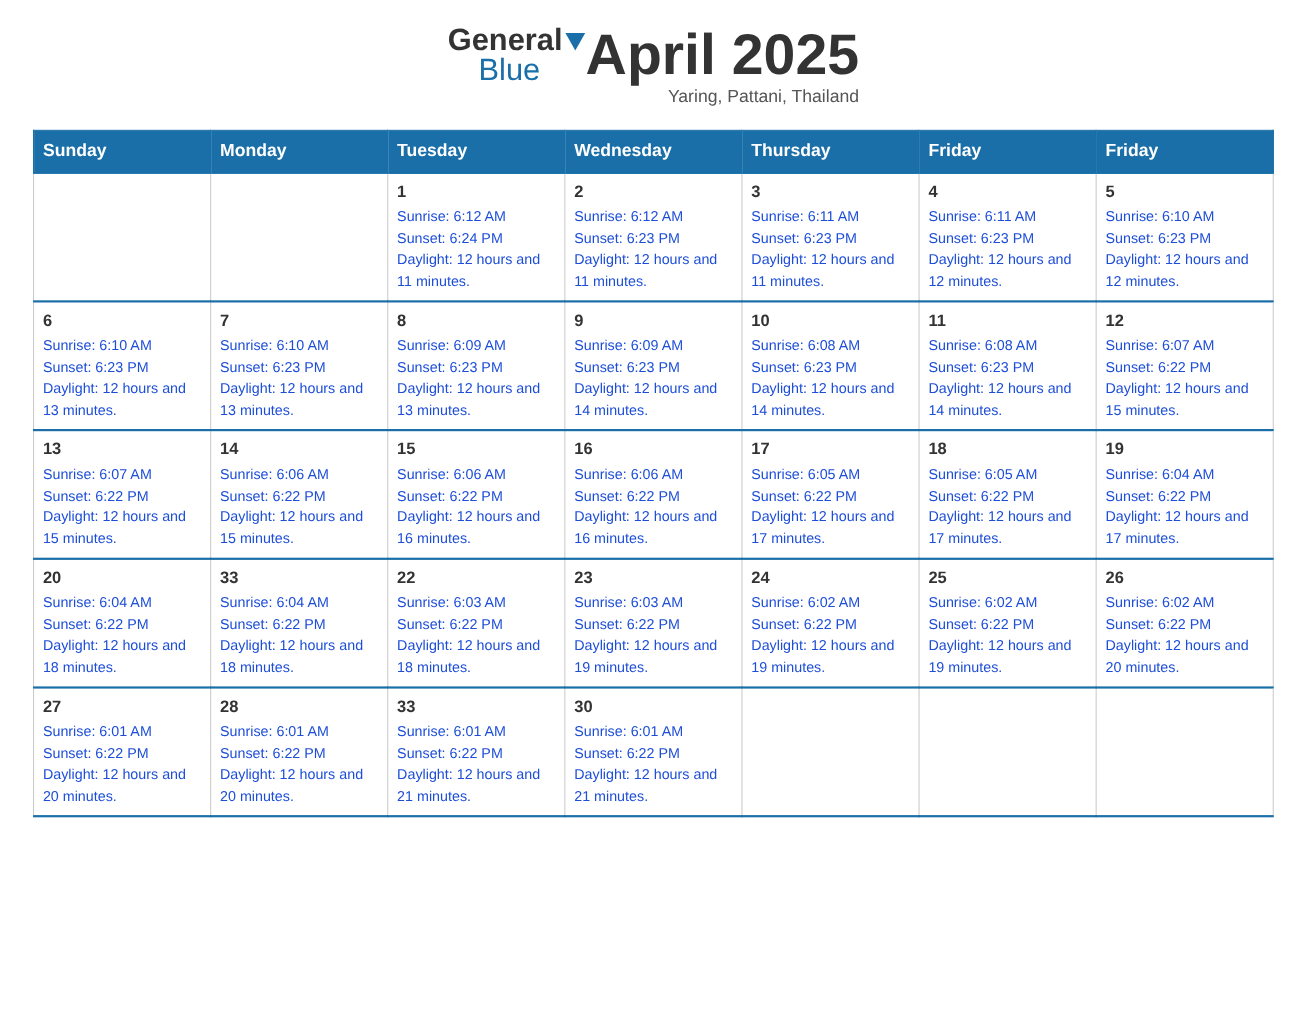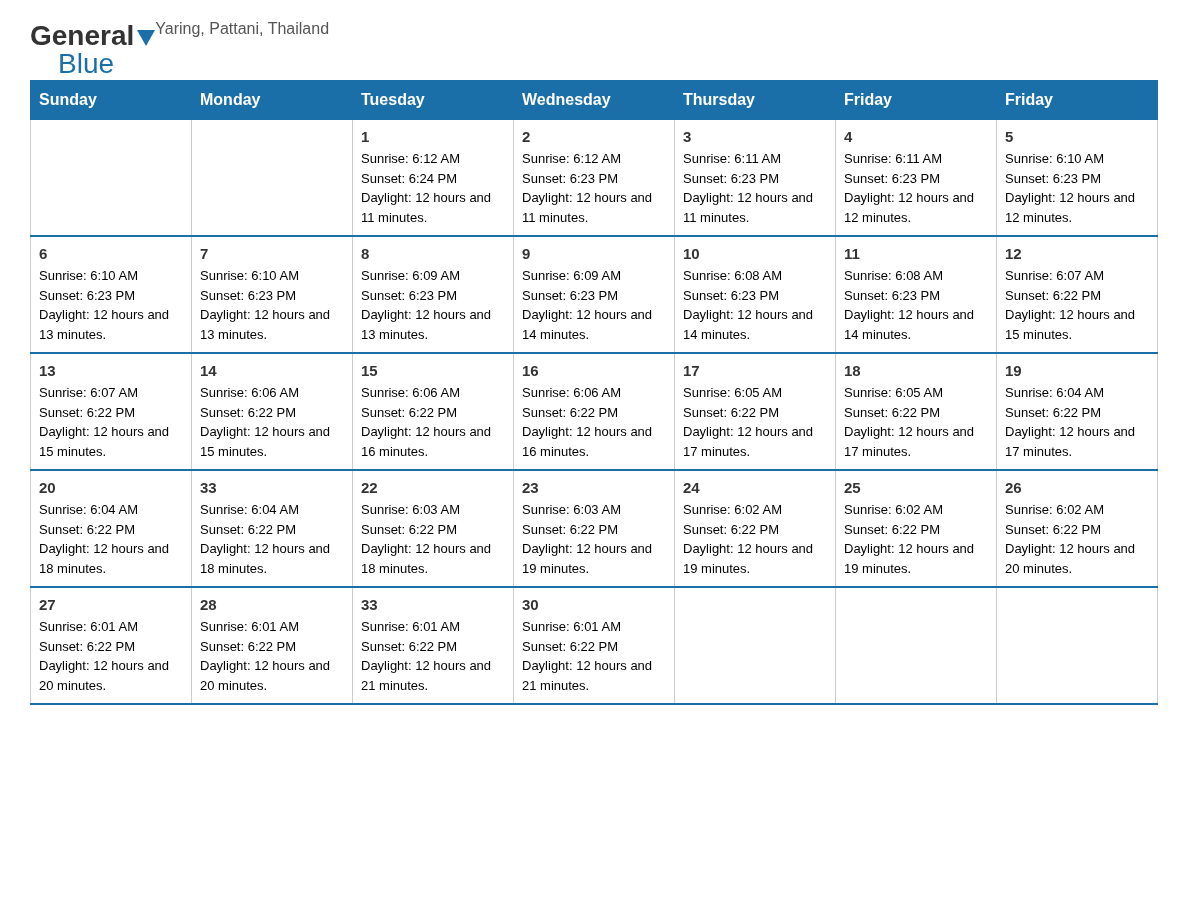--- a/index.html
+++ b/index.html
@@ -6,22 +6,23 @@
     body {
       font-family: Arial, sans-serif;
       background: #fff;
       color: #333;
       width: 1188px;
       min-height: 918px;
       padding: 20px 30px;
     }
     .header {
       display: flex;
-      justify-content: flex-start;
+      justify-content: center;
       align-items: flex-start;
+      margin-bottom: 20px;
     }
     .logo {
       display: flex;
       flex-direction: column;
       align-items: flex-start;
     }
     .title-section {
       text-align: right;
     }
     .title-month {
@@ -60,40 +61,41 @@
     }
     .day-num {
       font-size: 15px;
       font-weight: bold;
       margin-bottom: 4px;
       color: #333;
     }
     .day-info {
       font-size: 13px;
       line-height: 1.5;
-      color: #000000;
+      color: #1d4ed8;
     }
     .empty-cell {
       background: #fff;
     }
   </style>
 </head>
 <body>
 
 <div class="header">
   <div class="logo">
     <div style="display:flex; align-items:center;">
       <span style="font-size:28px; font-weight:bold; color:#333;">General</span>
       <span style="display:inline-block; width:0; height:0; border-left:9px solid transparent; border-right:9px solid transparent; border-top:16px solid #1a6fa8; margin-left:3px; margin-top:4px;"></span>
     </div>
     <div style="padding-left: 28px; margin-top:-4px;">
       <span style="font-size:28px; font-weight:normal; color:#1a6fa8;">Blue</span>
     </div>
   </div>
   <div class="title-section">
+    <div class="title-month">April 2025</div>
     <div class="title-location">Yaring, Pattani, Thailand</div>
   </div>
 </div>
 
 <table class="calendar">
   <thead>
     <tr>
     <th>Sunday</th>
         <th>Monday</th>
         <th>Tuesday</th>

